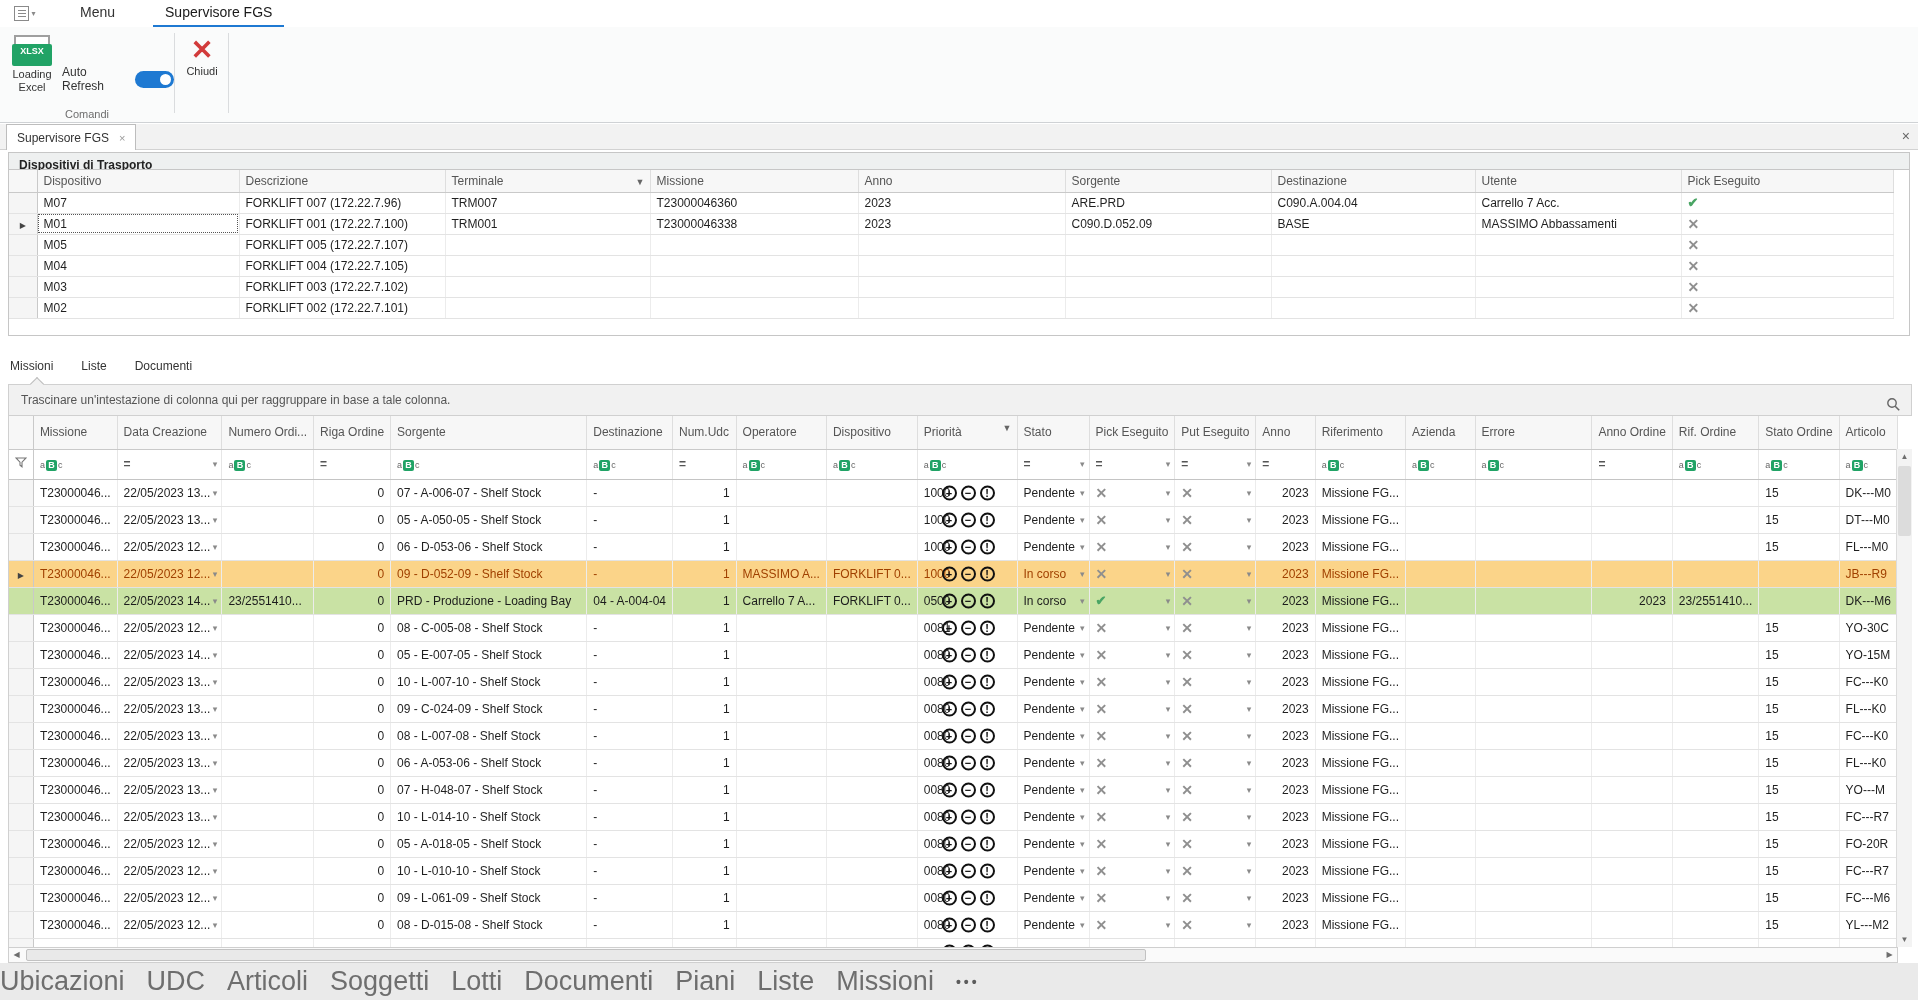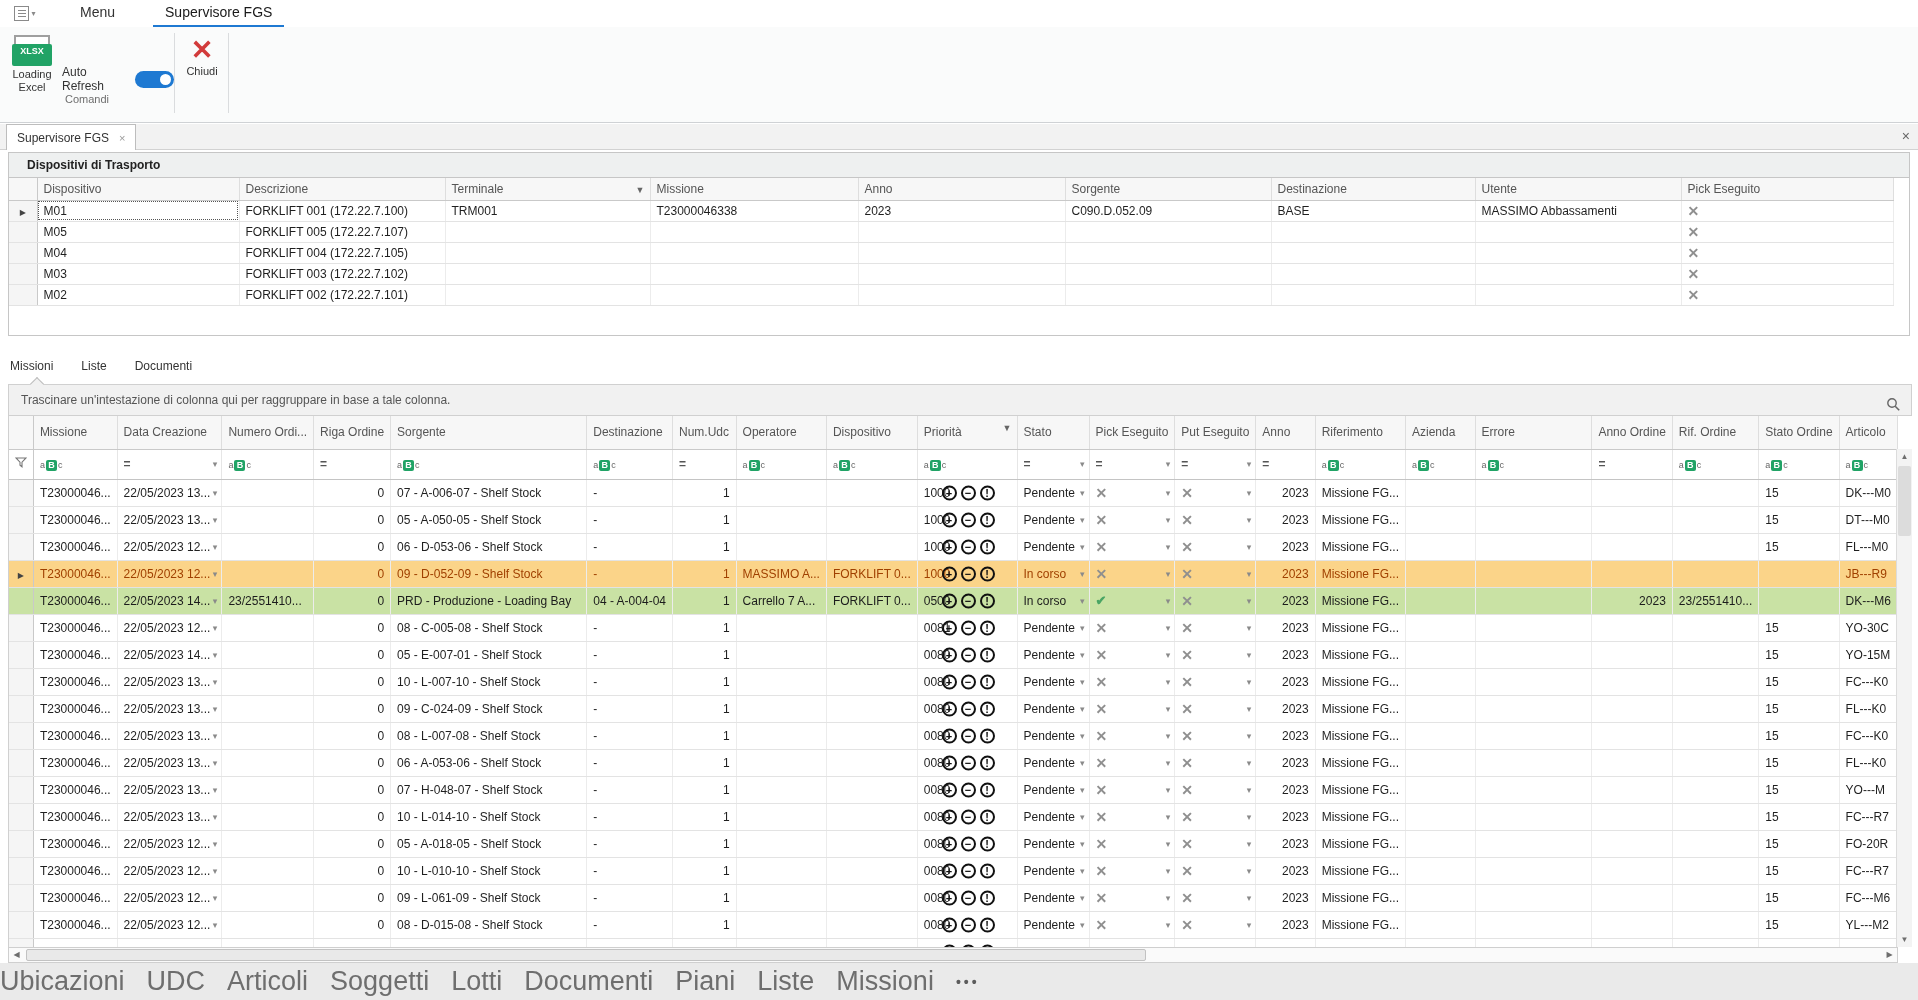--- a/index.html
+++ b/index.html
@@ -12,42 +12,42 @@
   #app-menu-btn { width:34px; height:20px; margin-left:8px; display:flex; align-items:center; justify-content:center; cursor:default; }
   #app-menu-glyph { width:15px; height:15px; border:1px solid #8a8a8a; background:
       linear-gradient(#8a8a8a,#8a8a8a) 3px 3px/8px 1px no-repeat,
       linear-gradient(#8a8a8a,#8a8a8a) 3px 6px/8px 1px no-repeat,
       linear-gradient(#8a8a8a,#8a8a8a) 3px 9px/8px 1px no-repeat, #fff; }
   .app-menu-dd { font-size:8px; color:#8a8a8a; margin-left:2px; }
   .ribbon-tab { font-size:14px; color:#333; padding:4px 12px 5px 12px; margin-left:26px; border-bottom:2px solid transparent; }
   .ribbon-tab.active { color:#1a1a1a; border-bottom:2px solid #1e79d2; }
   #ribbon-body { position:absolute; top:27px; left:0; right:0; height:96px; background:#fafbfb; border-bottom:1px solid #cfd2d5; }
   #grp-comandi { position:absolute; left:0; top:0; width:174px; height:95px; }
-  .grp-label { position:absolute; bottom:17px; left:0; width:100%; text-align:center; font-size:11px; color:#6e6e6e; }
+  .grp-label { position:absolute; bottom:2px; left:0; width:100%; text-align:center; font-size:11px; color:#6e6e6e; }
   .v-sep { position:absolute; top:6px; width:1px; height:80px; background:#dadcde; }
   #btn-export { position:absolute; left:6px; top:6px; width:52px; height:74px; text-align:center; cursor:default; }
   #xlsx-icon { position:relative; width:36px; height:30px; margin:2px auto 3px auto; border:2px solid #9f9f9f; background:#fff; }
   #xlsx-badge { position:absolute; left:-4px; right:-4px; top:7px; height:22px; background:#21a366; color:#fff; font-size:9px; font-weight:bold; line-height:14px; border-radius:2px; }
   .btn-caption { font-size:11px; color:#333; line-height:13px; }
   #auto-refresh { position:absolute; left:62px; top:38px; display:flex; align-items:center; }
   #auto-refresh-label { font-size:12px; color:#333; margin-right:6px; }
   #toggle { position:relative; width:40px; height:17px; background:#1e79d2; border-radius:9px; }
   #toggle .knob { position:absolute; right:3px; top:3px; width:11px; height:11px; background:#fff; border-radius:50%; }
   #btn-chiudi { position:absolute; left:180px; top:8px; width:44px; height:70px; text-align:center; }
   #chiudi-x { font-size:27px; line-height:30px; color:#d23b3b; font-weight:bold; }
 
   
   #doc-tabs { position:absolute; top:124px; left:0; right:0; height:26px; background:#f2f2f2; border-bottom:1px solid #d2d2d2; }
   #doc-tab-active { position:absolute; left:6px; top:0; height:26px; background:#fff; border:1px solid #bdbdbd; border-bottom:none; padding:0 10px; display:flex; align-items:center; font-size:12px; color:#333; }
   #doc-tab-close { margin-left:10px; color:#9a9a9a; font-size:11px; }
   #docbar-close { position:absolute; right:8px; top:4px; color:#666; font-size:14px; }
 
   
   #devices-panel { position:absolute; left:8px; top:152px; width:1902px; height:184px; border:1px solid #c6c6c6; background:#fff; overflow:hidden; }
-  #devices-title { height:25px; background:#eef0f0; border-bottom:1px solid #c6c6c6; font-size:12px; font-weight:bold; color:#222; line-height:24px; padding-left:18px; }
+  #devices-title { height:17px; background:#eef0f0; border-bottom:1px solid #c6c6c6; font-size:12px; font-weight:bold; color:#222; line-height:24px; padding-left:10px; }
   table.grid { border-collapse:collapse; table-layout:fixed; }
   .grid td, .grid th { overflow:hidden; white-space:nowrap; padding:0 6px; font-size:12px; font-weight:normal; text-align:left; }
   #devices-grid th { height:22px; color:#555; background:#f7f7f7; border-right:1px solid #dedede; border-bottom:1px solid #c9c9c9; position:relative; }
   #devices-grid td { height:21px; border-right:1px solid #ececec; border-bottom:1px solid #e3e3e3; color:#1f1f1f; }
   td.ind, th.ind { background:#f5f5f5; border-right:1px solid #c9c9c9 !important; text-align:center; padding:0; }
   .row-arrow { font-size:8px; color:#444; }
   .hdr-dd { position:absolute; right:5px; top:7px; font-size:9px; color:#666; }
   .focus-cell { outline:1px dotted #555; outline-offset:-2px; }
   .check { color:#4aa564; font-weight:bold; font-size:13px; }
   .xmark { color:#8f8f8f; font-weight:bold; font-size:14px; }
@@ -158,20 +158,32 @@
             <th class="ind"></th>
             <th>Dispositivo</th>
             <th>Descrizione</th>
             <th>Terminale<span class="hdr-dd">▼</span></th>
             <th>Missione</th>
             <th>Anno</th>
             <th>Sorgente</th>
             <th>Destinazione</th>
             <th>Utente</th>
             <th>Pick Eseguito</th>
+          </tr>
+          <tr>
+            <td class="ind"></td>
+            <td class="">M07</td>
+            <td>FORKLIFT 007 (172.22.7.96)</td>
+            <td>TRM007</td>
+            <td>T23000046360</td>
+            <td>2023</td>
+            <td>ARE.PRD</td>
+            <td>C090.A.004.04</td>
+            <td>Carrello 7 Acc.</td>
+            <td><span class="check">✔</span></td>
           </tr>
           <tr>
             <td class="ind"><span class="row-arrow">▶</span></td>
             <td class="focus-cell">M01</td>
             <td>FORKLIFT 001 (172.22.7.100)</td>
             <td>TRM001</td>
             <td>T23000046338</td>
             <td>2023</td>
             <td>C090.D.052.09</td>
             <td>BASE</td>
@@ -544,21 +556,21 @@
             <td></td>
             <td>15</td>
             <td>YO-30C</td>
           </tr>
           <tr class="">
             <td class="ind"></td>
             <td>T23000046...</td>
             <td>22/05/2023 14...<span class="cell-dd">▾</span></td>
             <td></td>
             <td style="text-align:right;">0</td>
-            <td>05 - E-007-01 - Shelf Stock</td>
+            <td>05 - E-007-05 - Shelf Stock</td>
             <td>-</td>
             <td style="text-align:right;">1</td>
             <td></td>
             <td></td>
             <td><span>0080</span><span class="pri-icons">
                 <span class="circle-icon">+</span>
                 <span class="circle-icon">−</span>
                 <span class="circle-icon">!</span>
               </span></td>
             <td>Pendente<span class="cell-dd">▾</span></td>

